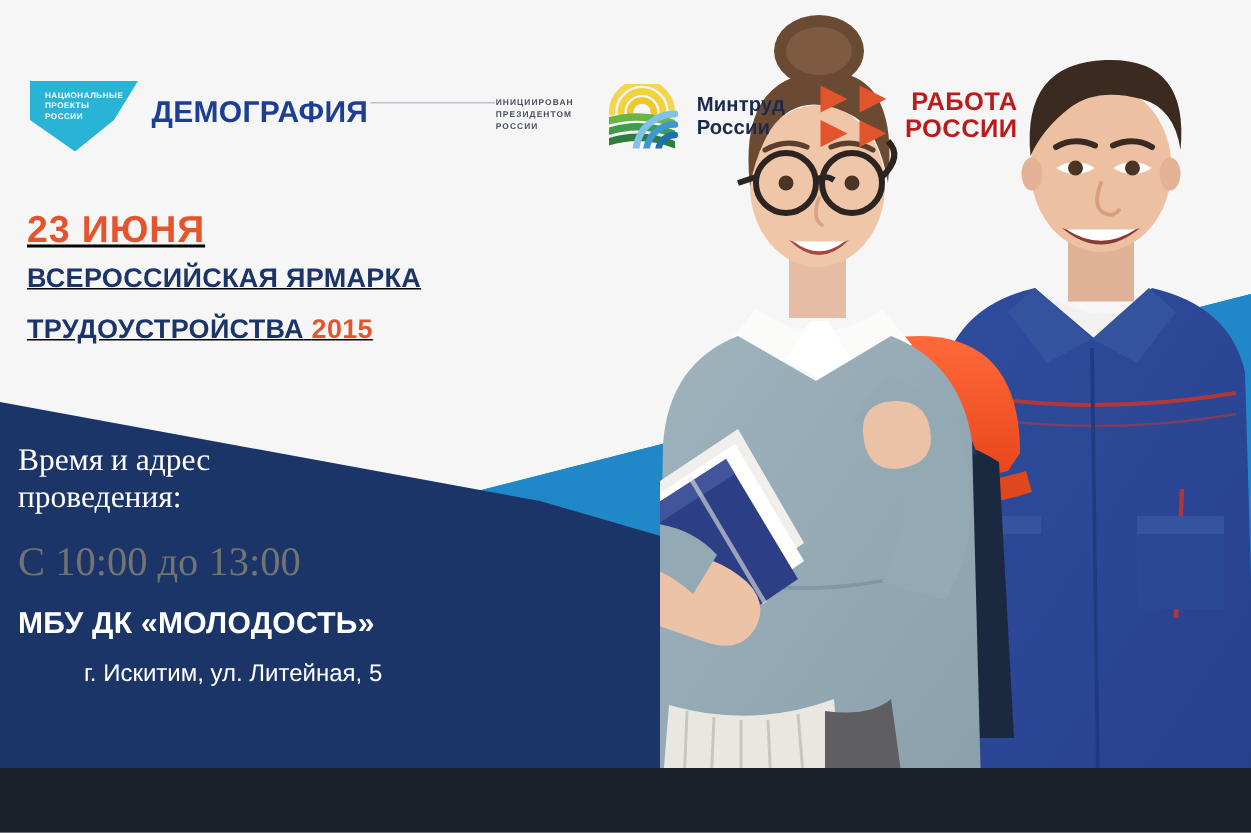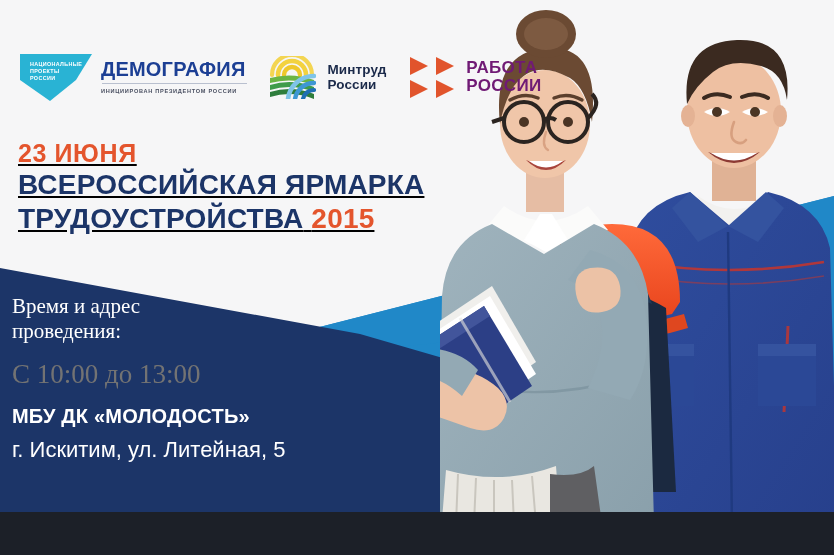--- a/index.html
+++ b/index.html
@@ -21,57 +21,58 @@
   .logos{position:absolute;left:20px;top:52px;height:50px;display:flex;align-items:center;gap:22px;}
 
   .logo-np{display:flex;align-items:center;gap:9px;}
   .np-mark{position:relative;width:72px;height:47px;}
   .np-mark svg{display:block;}
   .np-mark .np-words{
     position:absolute;left:10px;top:7px;width:58px;
     color:#ffffff;font-weight:700;font-size:5.4px;line-height:7.4px;
     letter-spacing:.35px;text-align:left;
   }
-  .np-text{display:flex;flex-direction:column;justify-content:center;}
+  .np-text{display:flex;justify-content:center;}
   .np-title{color:#1c3f94;font-weight:700;font-size:20px;letter-spacing:.2px;line-height:21px;}
   .np-rule{height:1px;background:#b9c0cf;margin:3px 0 2.5px 1px;width:100%;}
   .np-sub{color:#4a5062;font-weight:700;font-size:5.6px;letter-spacing:.72px;line-height:8px;}
 
   .logo-mt{display:flex;align-items:center;gap:12px;}
   .mt-mark{width:48px;height:43px;}
   .mt-text{color:#1b2a4a;font-weight:700;font-size:13.5px;line-height:15.5px;letter-spacing:.1px;}
 
   .logo-rr{display:flex;align-items:center;gap:10px;}
   .rr-mark{width:48px;height:45px;}
-  .rr-text{color:#701a75;font-weight:700;font-size:17px;line-height:18.5px;letter-spacing:.3px;}
+  .rr-text{color:#b91c1c;font-weight:700;font-size:17px;line-height:18.5px;letter-spacing:.3px;text-align:right;}
 
   
   .headline{position:absolute;left:18px;top:138px;text-decoration:underline;}
   .h-date{color:#e4552d;font-weight:700;font-size:25px;letter-spacing:.6px;line-height:30px;}
-  .h-l1,.h-l2{color:#1c3568;font-weight:700;font-size:28px;letter-spacing:.2px;line-height:34px;white-space:nowrap;}
+  .h-l1,.h-l2{color:#1c3568;font-weight:700;font-size:18px;letter-spacing:.2px;line-height:34px;white-space:nowrap;}
   .h-l2 .year{color:#e4552d;}
 
   
   .info{position:absolute;left:12px;top:294px;width:470px;}
   .info-lead{
     font-family:"Liberation Serif", serif;
     color:#ffffff;font-size:21px;line-height:25px;font-weight:400;
   }
   .info-time{
     font-family:"Liberation Serif", serif;
     color:#737373;font-size:27px;line-height:32px;font-weight:400;
     margin-top:14px;
   }
   .info-venue{
     color:#ffffff;font-size:20px;line-height:36px;font-weight:700;
     margin-top:8px;letter-spacing:.2px;white-space:nowrap;
   }
   .info-addr{
-    color:#ffffff;font-size:22px;line-height:22px;font-weight:400;
+    color:#ffffff;font-size:16px;line-height:22px;font-weight:400;
     margin-top:5px;
+    margin-left:44px;
   }
 
   
   .people{position:absolute;left:440px;top:0;width:394px;height:520px;}
 </style>
 </head>
 <body>
 
 <div id="poster">
 

